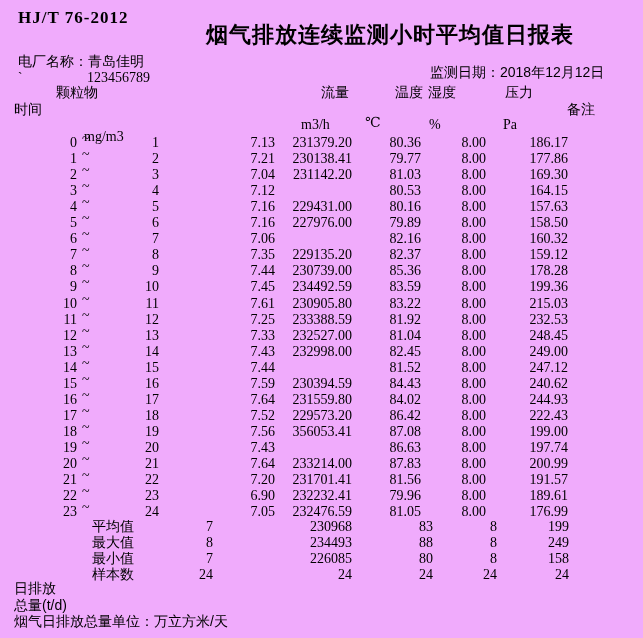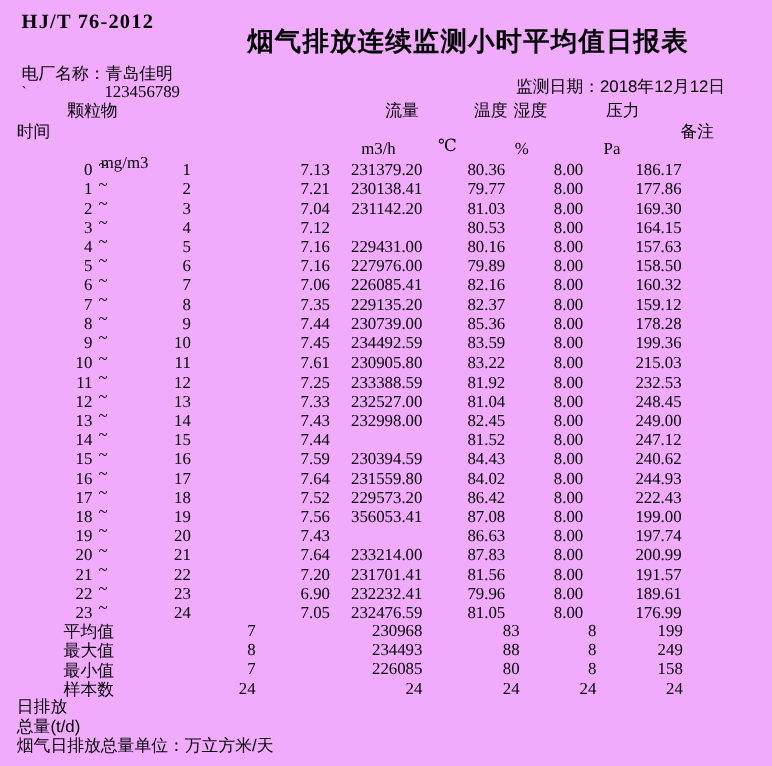--- a/index.html
+++ b/index.html
@@ -38,21 +38,21 @@
   .cell{position:absolute;text-align:right;line-height:1.1;}
   .c-start{left:27px;width:50px;}
   .c-tilde{left:82px;width:16px;top:-4px;text-align:left;}
   .c-end{left:109px;width:50px;}
   .c-pm{left:195px;width:80px;}
   .c-flow{left:242px;width:110px;}
   .c-temp{left:351px;width:70px;}
   .c-rh{left:416px;width:70px;}
   .c-pa{left:488px;width:80px;}
 
-  .s-label{left:14px;text-align:center;width:120px;}
+  .s-label{left:14px;text-align:right;width:120px;}
   .s-c1{left:133px;width:80px;}
   .s-c2{left:242px;width:110px;}
   .s-c3{left:353px;width:80px;}
   .s-c4{left:427px;width:70px;}
   .s-c5{left:489px;width:80px;}
 
   .f-daily{left:14px;top:580px;}
   .f-total{left:14px;top:597px;}
   .f-note{left:14px;top:613px;}
 </style>
@@ -141,21 +141,20 @@
         <span class="cell c-flow num">227976.00</span>
         <span class="cell c-temp num">79.89</span>
         <span class="cell c-rh num">8.00</span>
         <span class="cell c-pa num">158.50</span>
       </div>
       <div class="row" style="top: 231.3px;">
         <span class="cell c-start num">6</span>
         <span class="cell c-tilde num">~</span>
         <span class="cell c-end num">7</span>
         <span class="cell c-pm num">7.06</span>
-        <span class="cell c-flow num">226085.41</span>
         <span class="cell c-temp num">82.16</span>
         <span class="cell c-rh num">8.00</span>
         <span class="cell c-pa num">160.32</span>
       </div>
       <div class="row" style="top: 247.35px;">
         <span class="cell c-start num">7</span>
         <span class="cell c-tilde num">~</span>
         <span class="cell c-end num">8</span>
         <span class="cell c-pm num">7.35</span>
         <span class="cell c-flow num">229135.20</span>

